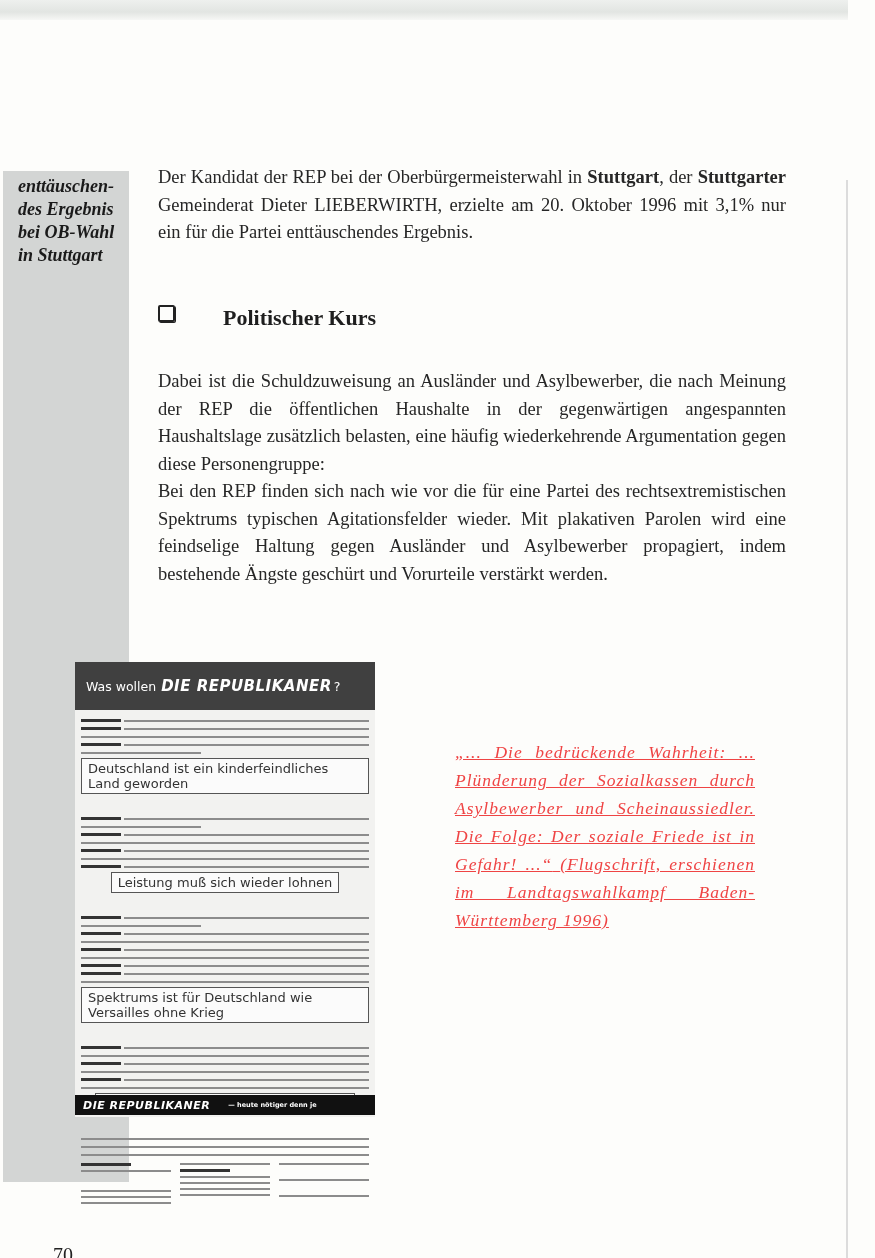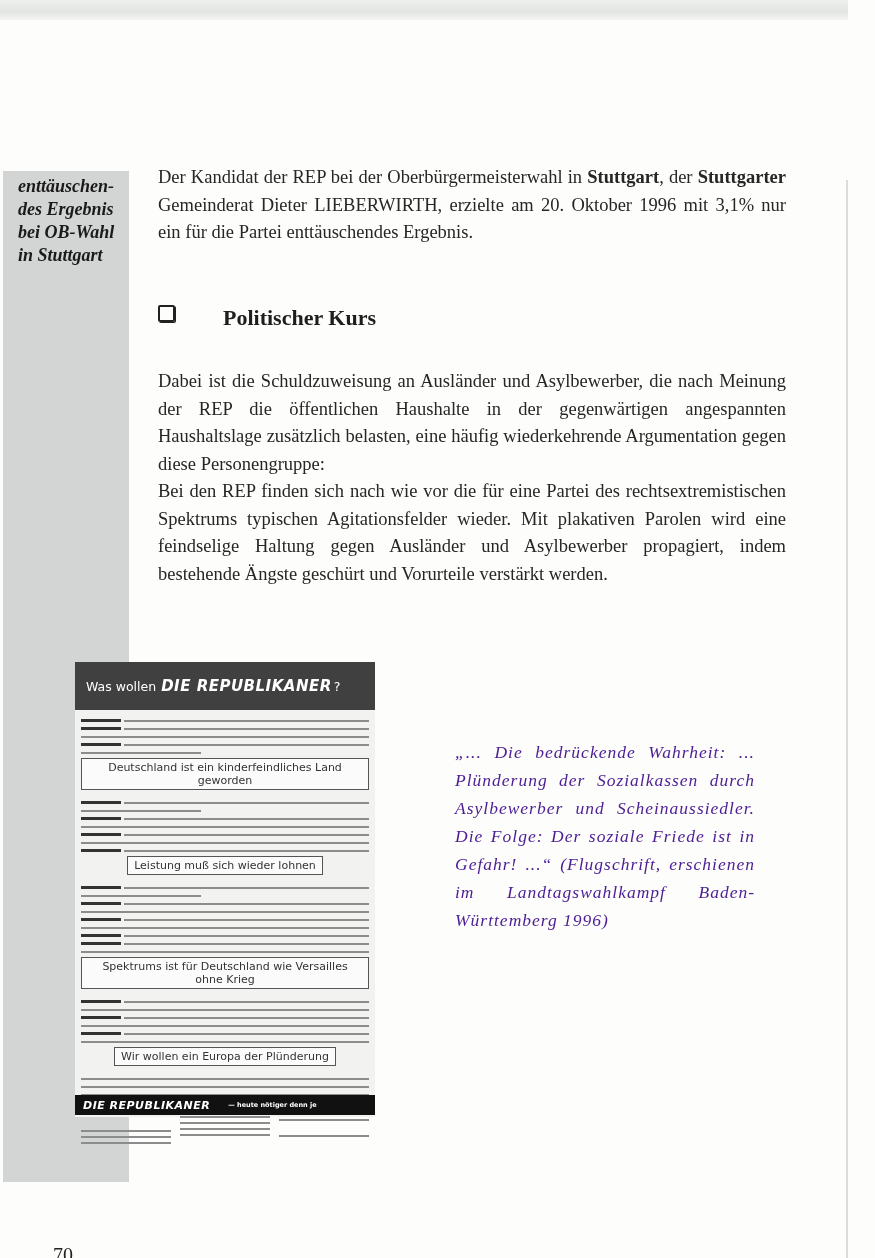--- a/index.html
+++ b/index.html
@@ -52,39 +52,39 @@
     display: flex; align-items: center; padding-left: 11px; box-sizing: border-box;
   }
   .flyer-head .brand { font-style: italic; font-weight: bold; font-size: 15px; margin-left: 5px; letter-spacing: 0.5px; }
   .flyer-head .q { margin-left: 2px; }
   .flyer-lines { position: absolute; left: 6px; top: 56px; width: 288px; }
   .fl-row { height: 5px; margin-bottom: 3px; display: flex; align-items: center; }
   .fl-row .bold { width: 40px; height: 3px; background: #333; margin-right: 3px; }
   .fl-row .thin { flex: 1; height: 2px; background: #8c8c8c; }
   .fl-row.short .thin { flex: 0 0 120px; }
   .fl-box {
-    margin: 3px auto 10px auto; border: 1px solid #555; background: #fbfbfb;
-    font-family: "DejaVu Sans", sans-serif; font-size: 11px; color: #333;
-    text-align: center; padding: 2px 6px; width: fit-content;
+    margin: 3px auto 22px auto; border: 1px solid #555; background: #fbfbfb;
+    font-family: "DejaVu Sans", sans-serif; font-size: 13px; color: #333;
+    text-align: left; padding: 2px 6px; width: fit-content;
   }
   .fl-form { display: flex; justify-content: space-between; margin-top: 6px; height: 60px; }
   .fl-col { display: flex; flex-direction: column; gap: 4px; width: 90px; }
   .fl-col div { height: 2px; background: #8c8c8c; }
   .fl-col div.b { height: 3px; background: #333; width: 50px; }
   .flyer-foot {
     position: absolute; left: 0; top: 433px; width: 300px; height: 20px;
     background: #111; color: #fff; font-family: "DejaVu Sans", sans-serif;
     display: flex; align-items: center; padding-left: 8px; box-sizing: border-box;
   }
   .flyer-foot .brand { font-style: italic; font-weight: bold; font-size: 11px; letter-spacing: 0.5px; }
   .flyer-foot .slogan { font-size: 6.5px; margin-left: 18px; font-weight: bold; }
   .quote {
     position: absolute; left: 455px; top: 738px; width: 300px;
     font-style: italic; font-size: 17.5px; line-height: 28px;
-    color: #4c1d95; letter-spacing: 1px; text-align: justify;
+    color: #ef4444; letter-spacing: 1px; text-align: justify; text-decoration: underline;
   }
   .page-number {
     position: absolute; left: 53px; top: 1244px; font-size: 20px; color: #222;
   }
 </style>
 </head>
 <body>
 
 <div class="top-shade"></div>
 <div class="right-rule"></div>

